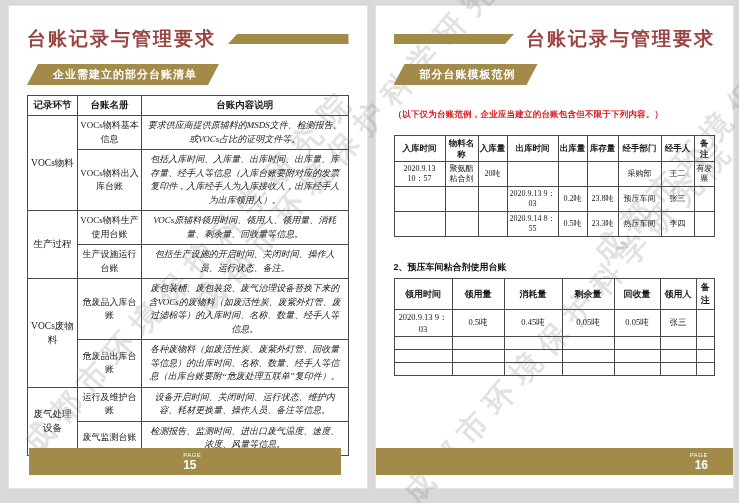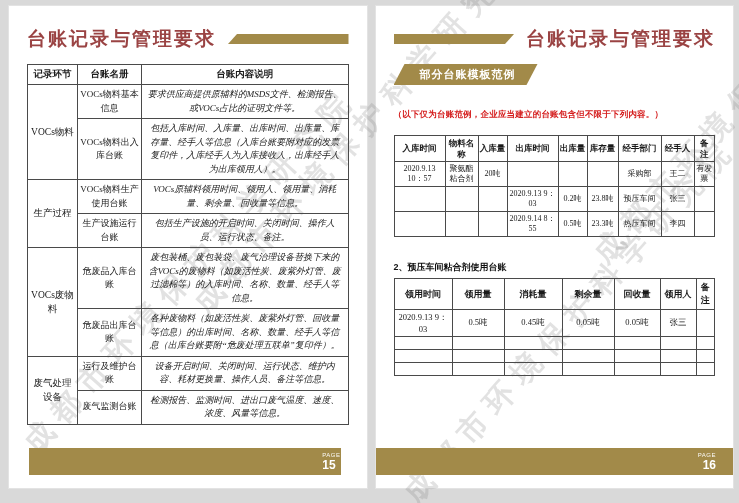--- a/index.html
+++ b/index.html
@@ -38,42 +38,45 @@
   .caption { font-size:9px; font-weight:bold; color:#111; margin-bottom:4px; font-family:"Liberation Sans","DejaVu Sans",sans-serif; }
   .t-ex th { font-size:8.5px; height:26px; line-height:1.2; padding:1px; }
   .t-ex td { font-size:8px; line-height:1.25; padding:2px 1px; height:24px; }
   .t-use th { font-size:9px; height:28px; padding:2px; }
   .t-use td { font-size:8.5px; padding:2px; height:26px; }
   .t-use tr.empty td { height:13px; }
   .tbl2-wrap { margin-top:24px; }
 
   
   .footer { position:absolute; bottom:13px; height:27px; background:#a28a49; z-index:3; display:flex; align-items:center; }
-  .footer-left { left:20px; right:26px; justify-content:flex-end; padding-left:15px; }
-  .footer-right { left:0; right:0; justify-content:flex-end; padding-right:17px; }
+  .footer-left { left:20px; right:26px; justify-content:center; padding-left:15px; }
+  .footer-right { left:0; right:0; justify-content:flex-end; padding-right:25px; }
   .pg { color:#fff; line-height:1; }
   .pg .lbl { display:block; font-size:6px; letter-spacing:0.5px; opacity:0.95; }
   .pg .num { display:block; font-size:12px; font-weight:bold; margin-top:1px; }
   .footer-right .pg { text-align:right; }
 </style>
 </head>
 <body>
 
 <div class="canvas">
 
   <div class="wm" style="left:-50px; top:250px;">成都市环境保护科学研究院</div>
   <div class="wm" style="left:120px; top:110px;">成都市环境保护科学研究院</div>
   <div class="wm" style="left:330px; top:300px;">成都市环境保护科学研究院</div>
   <div class="wm" style="left:520px; top:60px;">成都市环境保护科学研究院</div>
 
   <div class="page">
     <div class="page-inner">
       <div class="hdr">
         <span class="page-title">台账记录与管理要求</span>
         <span class="gold-bar after"></span>
+      </div>
+      <div>
+        <span class="badge">企业需建立的部分台账清单</span>
       </div>
 
       <table class="t-list">
         <colgroup>
             <col style="width:50px">
             <col style="width:64px">
             <col>
           </colgroup>
         <thead>
           <tr>

